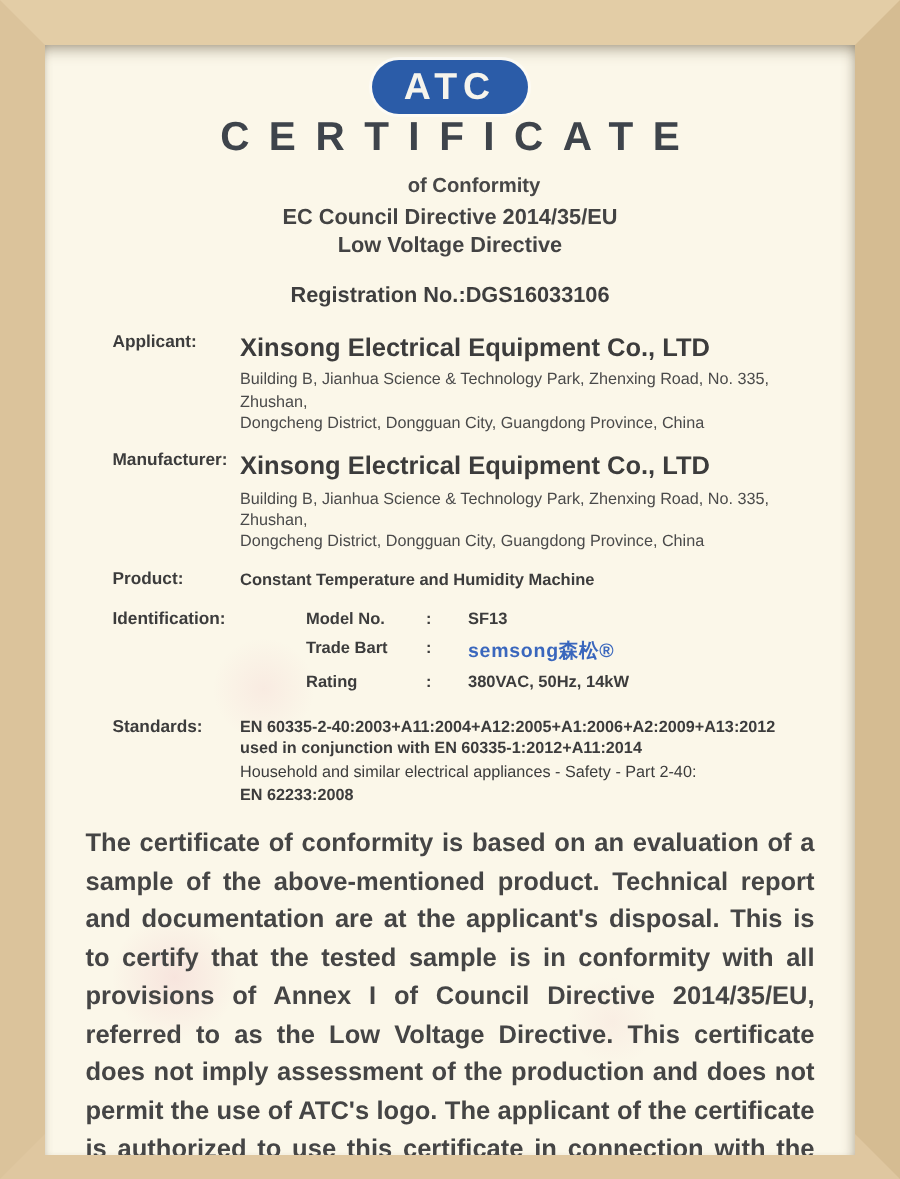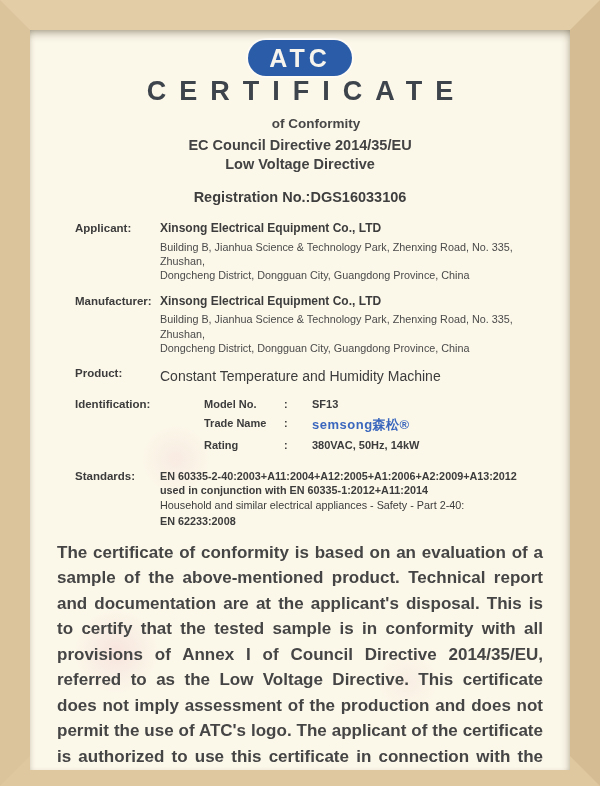--- a/index.html
+++ b/index.html
@@ -23,23 +23,23 @@
   .title{margin-top:0px;font-size:27px;font-weight:bold;letter-spacing:13px;color:#3e444b;
     text-indent:13px;}
   .subtitle{margin-top:9px;font-size:13.5px;font-weight:bold;color:#474747;padding-left:32px;}
   .directive{font-size:14.5px;font-weight:bold;color:#434343;margin-top:6px;}
   .directive2{margin-top:3px;}
   .registration{margin-top:17px;font-size:14.5px;font-weight:bold;color:#3e3e3e;}
   .fields{padding:16px 30px 0 45px;}
   .row{display:flex;margin-bottom:11px;}
   .lbl{width:85px;flex:0 0 85px;font-weight:bold;font-size:11.5px;padding-top:1px;}
   .val{flex:1;font-size:10.8px;line-height:1.32;}
-  .name{font-weight:bold;font-size:12px;margin-bottom:3px;}
+  .name{font-weight:bold;font-size:17px;margin-bottom:3px;}
   .addr{color:#4a4a4a;}
-  .prod-val{font-weight:normal;font-size:14px;padding-top:1px;}
+  .prod-val{font-weight:bold;font-size:11px;padding-top:1px;}
   .id-row{display:flex;margin-bottom:5px;padding-left:44px;}
   .id-name{width:80px;flex:0 0 80px;font-weight:bold;font-size:11px;}
   .id-colon{width:28px;flex:0 0 28px;font-weight:bold;}
   .id-val{font-weight:bold;font-size:11px;}
   .trade{color:#3a67bd;font-size:13px;font-weight:bold;letter-spacing:.5px;}
   .std-line{margin-bottom:1px;}
   .b{font-weight:bold;}
   .body-par{margin:9px 27px 0;font-size:17px;line-height:1.5;text-align:justify;
     font-weight:bold;color:#454545;}
   .cluster{position:relative;height:175px;margin-top:2px;}
@@ -94,21 +94,21 @@
 
       <div class="row">
         <div class="lbl">Identification:</div>
         <div class="val">
           <div class="id-row">
             <span class="id-name">Model No.</span>
             <span class="id-colon">:</span>
             <span class="id-val">SF13</span>
           </div>
           <div class="id-row">
-            <span class="id-name">Trade Name</span>
+            <span class="id-name">Trade Bart</span>
             <span class="id-colon">:</span>
             <span class="id-val trade">semsong森松®</span>
           </div>
           <div class="id-row">
             <span class="id-name">Rating</span>
             <span class="id-colon">:</span>
             <span class="id-val">380VAC, 50Hz, 14kW</span>
           </div>
         </div>
       </div>

